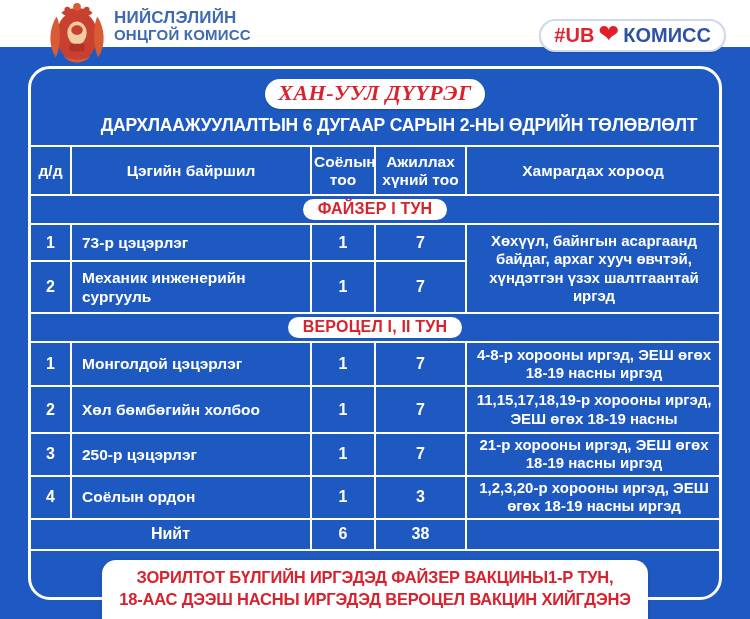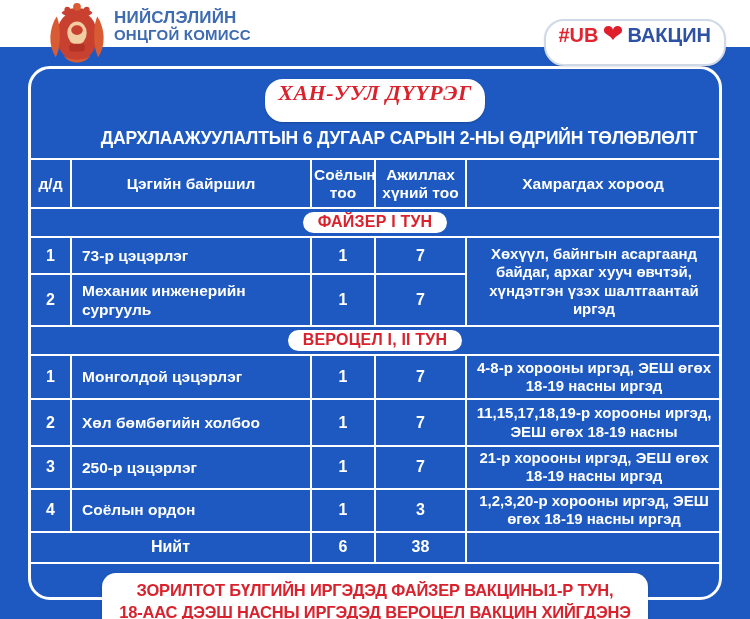--- a/index.html
+++ b/index.html
@@ -19,36 +19,36 @@
   }
   .org-name {
     position:absolute; left:114px; top:9px; z-index:4;
     color:#3f6bb0; font-weight:bold; line-height:1.08; letter-spacing:0.2px;
   }
   .org-line1 { font-size:17px; display:block; }
   .org-line2 { font-size:15px; display:block; }
   .hashtag-pill {
     position:absolute; right:24px; top:19px; z-index:4;
     background:#ffffff; border:2px solid #cfd9e8; border-radius:20px;
-    padding:2px 13px 17px 13px; display:flex; align-items:center; gap:3px;
+    padding:2px 13px 3px 13px; display:flex; align-items:center; gap:3px;
     box-shadow:0 1px 2px rgba(0,0,0,0.12);
   }
   .hashtag-prefix { color:#e02430; font-weight:bold; font-size:20px; }
   .heart { color:#e01f2d; font-size:25px; line-height:0.8; margin:0 1px 4px 1px; }
   .hashtag-suffix { color:#2d51a3; font-weight:bold; font-size:20px; }
 
   .main-container {
     position:absolute; left:28px; top:66px; width:694px; height:534px;
     border:3px solid #ffffff; border-radius:22px;
   }
   .title-block { text-align:center; color:#ffffff; padding-top:10px; }
   .title-line1 { display:flex; justify-content:center; align-items:center; gap:9px; }
   .district-badge {
     background:#ffffff; color:#d8232e; border-radius:18px;
-    padding:1px 13px 16px 13px;
+    padding:1px 13px 3px 13px;
     font-family:"Liberation Serif", serif; font-style:italic; font-weight:bold;
     font-size:22px; letter-spacing:0.5px;
     box-shadow:0 1px 2px rgba(0,0,0,0.2);
   }
   .title-rest { font-weight:bold; font-size:17.5px; letter-spacing:-0.2px; }
   .title-line2 { font-weight:bold; font-size:17.5px; margin-top:6px; letter-spacing:-0.2px;margin-left:48px; }
 
   table.schedule {
     width:100%; border-collapse:collapse; margin-top:9px;
     color:#ffffff; font-weight:bold; table-layout:fixed;
@@ -104,21 +104,21 @@
 </svg>
 
 <div class="org-name">
   <span class="org-line1">НИЙСЛЭЛИЙН</span>
   <span class="org-line2">ОНЦГОЙ КОМИСС</span>
 </div>
 
 <div class="hashtag-pill">
   <span class="hashtag-prefix">#UB</span>
   <span class="heart">❤</span>
-  <span class="hashtag-suffix">ВАКЦИН</span>
+  <span class="hashtag-suffix">КОМИСС</span>
 </div>
 
 <div class="main-container">
 
   <div class="title-block">
     <div class="title-line1">
       <span class="district-badge">ХАН-УУЛ ДҮҮРЭГ</span>
     </div>
     <div class="title-line2">ДАРХЛААЖУУЛАЛТЫН 6 ДУГААР САРЫН 2-НЫ ӨДРИЙН ТӨЛӨВЛӨЛТ</div>
   </div>

